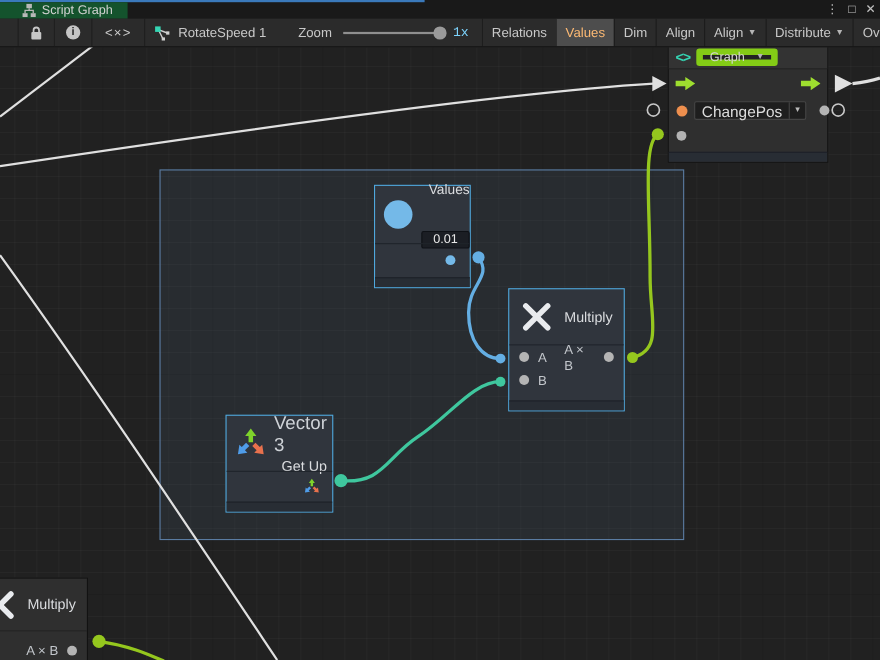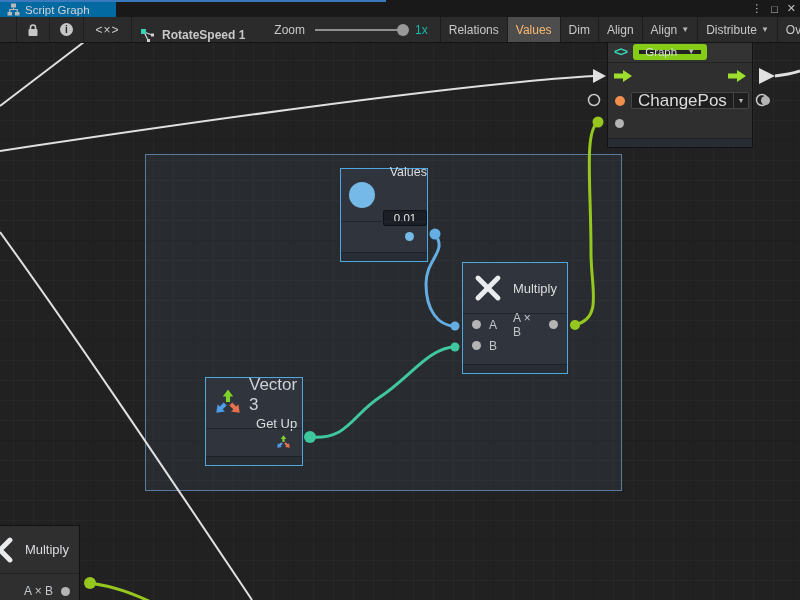--- a/index.html
+++ b/index.html
@@ -5,38 +5,38 @@
   * { margin:0; padding:0; box-sizing:border-box; }
   html,body { background:#111; }
   .screen {
     position:relative; width:800px; height:600px; overflow:hidden;
     background:#212121; font-family:"Liberation Sans", sans-serif;
     color:#cfcfcf; font-size:12px; user-select:none;
   }
   
   .tabbar { position:absolute; left:0; top:0; width:800px; height:17px; background:#191919; z-index:10; }
   .accent-line { position:absolute; left:0; top:0; width:386px; height:2px; background:#3a79bb; }
-  .tab { position:absolute; left:0; top:2px; width:116px; height:15px; background:#0369a1;
-         display:flex; align-items:center; gap:5px; padding-left:7px; color:#d2d2d2; font-size:11.5px; }
+  .tab { position:absolute; left:0; top:2px; width:116px; height:15px; background:#14532d;
+         display:flex; align-items:center; gap:5px; padding-left:20px; color:#d2d2d2; font-size:11.5px; }
   .win-controls { position:absolute; right:4px; top:0; height:17px; display:flex; align-items:center; gap:9px;
                   color:#c0c0c0; font-size:11px; }
   .win-controls span { cursor:default; }
   .toolbar { position:absolute; left:0; top:17px; width:800px; height:26px; background:#2b2b2b;
              border-bottom:1px solid #141414; display:flex; align-items:center; z-index:10; font-size:12px; color:#c8c8c8; }
   .tbtn { height:100%; display:flex; align-items:center; justify-content:center; border-right:1px solid #1f1f1f; }
   .tbtn-lock { width:34px; margin-left:16px; border-left:1px solid #1f1f1f; }
   .tbtn-info { width:34px; }
   .tbtn-code { width:48px; letter-spacing:1px; color:#cfcfcf; }
   .info-disc { width:13px; height:13px; border-radius:50%; background:#c6c6c6; color:#262626;
                font-weight:bold; font-size:10px; display:flex; align-items:center; justify-content:center; }
-  .graphref { display:flex; align-items:flex-end; gap:6px; padding:0 10px 0 8px; height:100%;font-weight:bold; }
+  .graphref { display:flex; align-items:center; gap:6px; padding:0 10px 0 8px; height:100%; }
   .zoom-group { display:flex; align-items:center; margin-left:19px; }
   .zoom-track { width:90px; height:2px; background:#8f8f8f; margin-left:10px; position:relative; }
   .zoom-handle { position:absolute; right:-4px; top:-5px; width:12px; height:12px; border-radius:50%; background:#9a9a9a; }
-  .zoom-val { margin-left:10px; color:#14b8a6; }
+  .zoom-val { margin-left:10px; color:#7dd3fc;font-family:Liberation Mono, monospace; }
   .rbtns { display:flex; height:100%; margin-left:12px; flex:1; overflow:hidden; }
   .rbtn { height:100%; display:flex; align-items:center; padding:0 8px; border-left:1px solid #1c1c1c; white-space:nowrap;text-align:right; }
   .rbtn.active { background:#4d4d4d; color:#fdba74; }
   .dd-arrow { font-size:8px; margin-left:4px; color:#b5b5b5; }
   
   .canvas {
     position:absolute; left:0; top:43px; width:800px; height:557px; z-index:0;
     background-color:#212121;
     background-image:
       linear-gradient(rgba(255,255,255,0.028) 1px, transparent 1px),
@@ -61,21 +61,21 @@
   .plabel { color:#c2c6cb; font-size:12px; }
   
   .gnode { left:607px; top:40px; width:146px; height:108px; background:#2f2f2f; border:1px solid #121212; }
   .gnode .hdr { height:22px; display:flex; align-items:center; gap:6px; padding:0 6px; background:#333333; border-bottom:1px solid #232323; }
   .gicon { color:#35d6b4; font-weight:bold; font-size:13px; letter-spacing:-1px; }
   .gbtn { height:16px; background:#232323; border:6px solid #84cc16; border-radius:3px; display:flex; align-items:center; gap:6px;
           padding:0 6px; color:#d8d8d8; font-size:11.5px; }
   .flow-row { height:26px; display:flex; align-items:center; justify-content:space-between; padding:0 6px; }
   .val-row { height:23px; display:flex; align-items:center; padding:0 7px; gap:6px; }
   .field { height:17px; background:#1e1e1e; border:1px solid #454545; border-radius:2px; display:flex; align-items:center; }
-  .field .ftext { padding:0 6px; color:#dcdcdc; font-size:17px; }
+  .field .ftext { padding:0 6px; color:#dcdcdc; font-size:14px; }
   .field .fdd { width:15px; height:100%; border-left:1px solid #454545; display:flex; align-items:center; justify-content:center;
                 font-size:7px; color:#bbb; }
   .dot-row { height:22px; display:flex; align-items:center; padding:0 7px; }
   
   .fnode { left:340px; top:168px; width:88px; height:94px; }
   .fnode .hdr { height:52px; display:flex; align-items:center; padding:0 8px; gap:8px; }
   .fcircle { width:26px; height:26px; border-radius:50%; background:#74b9e8; flex:none; }
   .fcol { display:flex; flex-direction:column; align-items:flex-end; gap:3px; flex:1; }
   .fvalue { width:44px; height:16px; background:#1b1e24; border:1px solid #0e1116; border-radius:2px;
             color:#e8e8e8; font-size:11.5px; display:flex; align-items:center; justify-content:center;margin-top:28px; }

